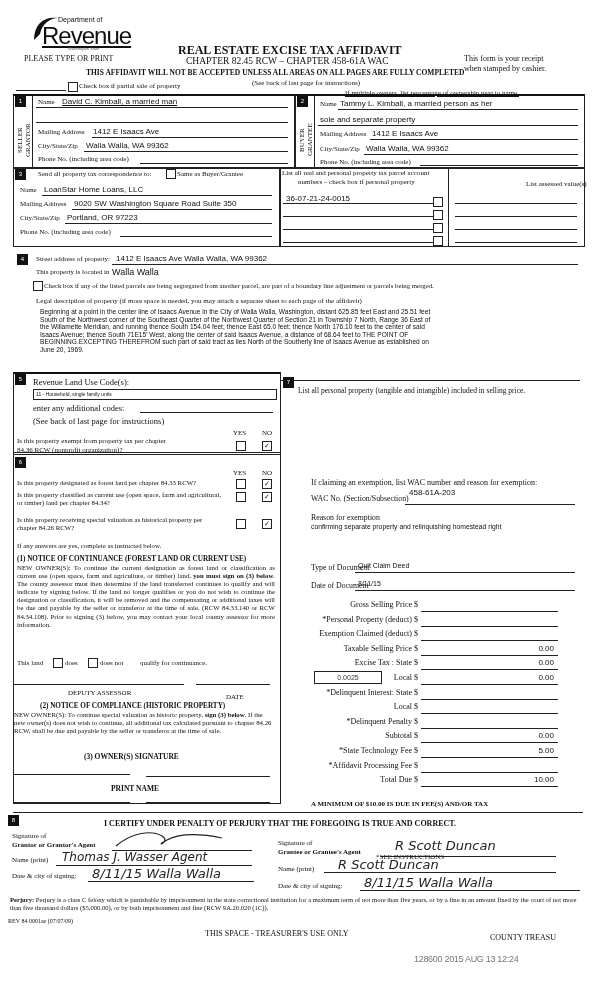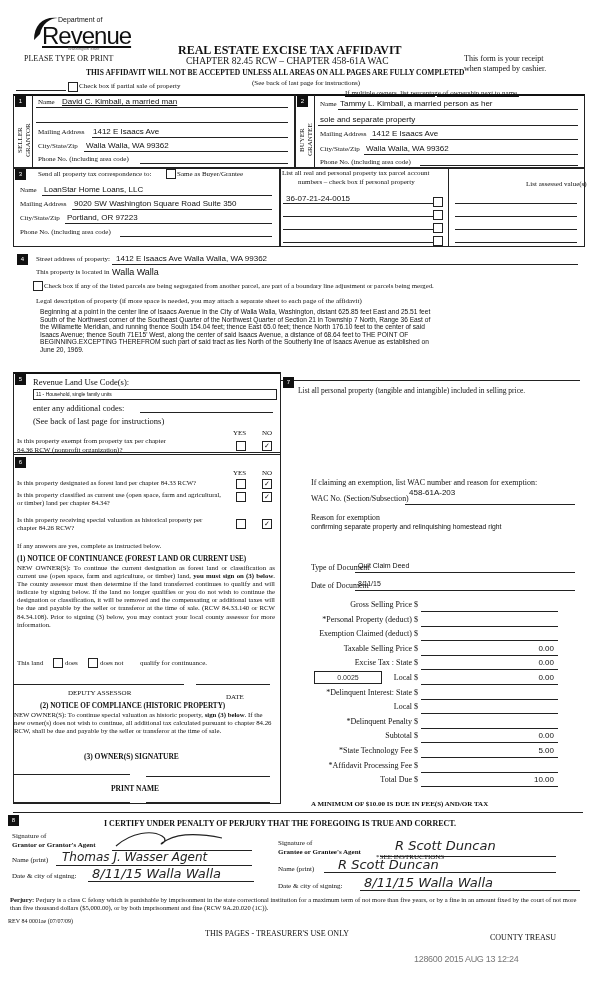--- a/index.html
+++ b/index.html
@@ -334,15 +334,15 @@
 <span class="hand" style="left:338px;top:857px;font-size:13px;">R Scott Duncan</span>
 <div class="line" style="left:324px;top:872px;width:232px;"></div>
 <span class="lbl small" style="left:278px;top:882px;">Date &amp; city of signing:</span>
 <span class="hand" style="left:364px;top:875px;font-size:13px;">8/11/15  Walla Walla</span>
 <div class="line" style="left:360px;top:890px;width:220px;"></div>
 
 <p class="abs" style="left:10px;top:896px;width:570px;font-size:6.6px;line-height:8.4px;">
   <b>Perjury:</b><span> Perjury is a class C felony which is punishable by imprisonment in the state correctional institution for a maximum term of not more than five years, or by a fine in an amount fixed by the court of not more than five thousand dollars ($5,000.00), or by both imprisonment and fine (RCW 9A.20.020 (1C)).</span>
 </p>
 <span class="lbl" style="left:8px;top:918px;font-size:6px;">REV 84 0001ae (07/07/09)</span>
-<span class="lbl" style="left:205px;top:929px;font-size:8px;">THIS PAGES - TREASURER'S USE ONLY</span>
+<span class="lbl" style="left:205px;top:929px;font-size:8px;">THIS SPACE - TREASURER'S USE ONLY</span>
 <span class="lbl" style="left:490px;top:933px;font-size:8px;">COUNTY TREASU</span>
 <span class="lbl sans" style="left:414px;top:954px;font-size:9px;color:#777;letter-spacing:-0.3px;">128600 2015 AUG 13 12:24</span>
 
 </body></html>

